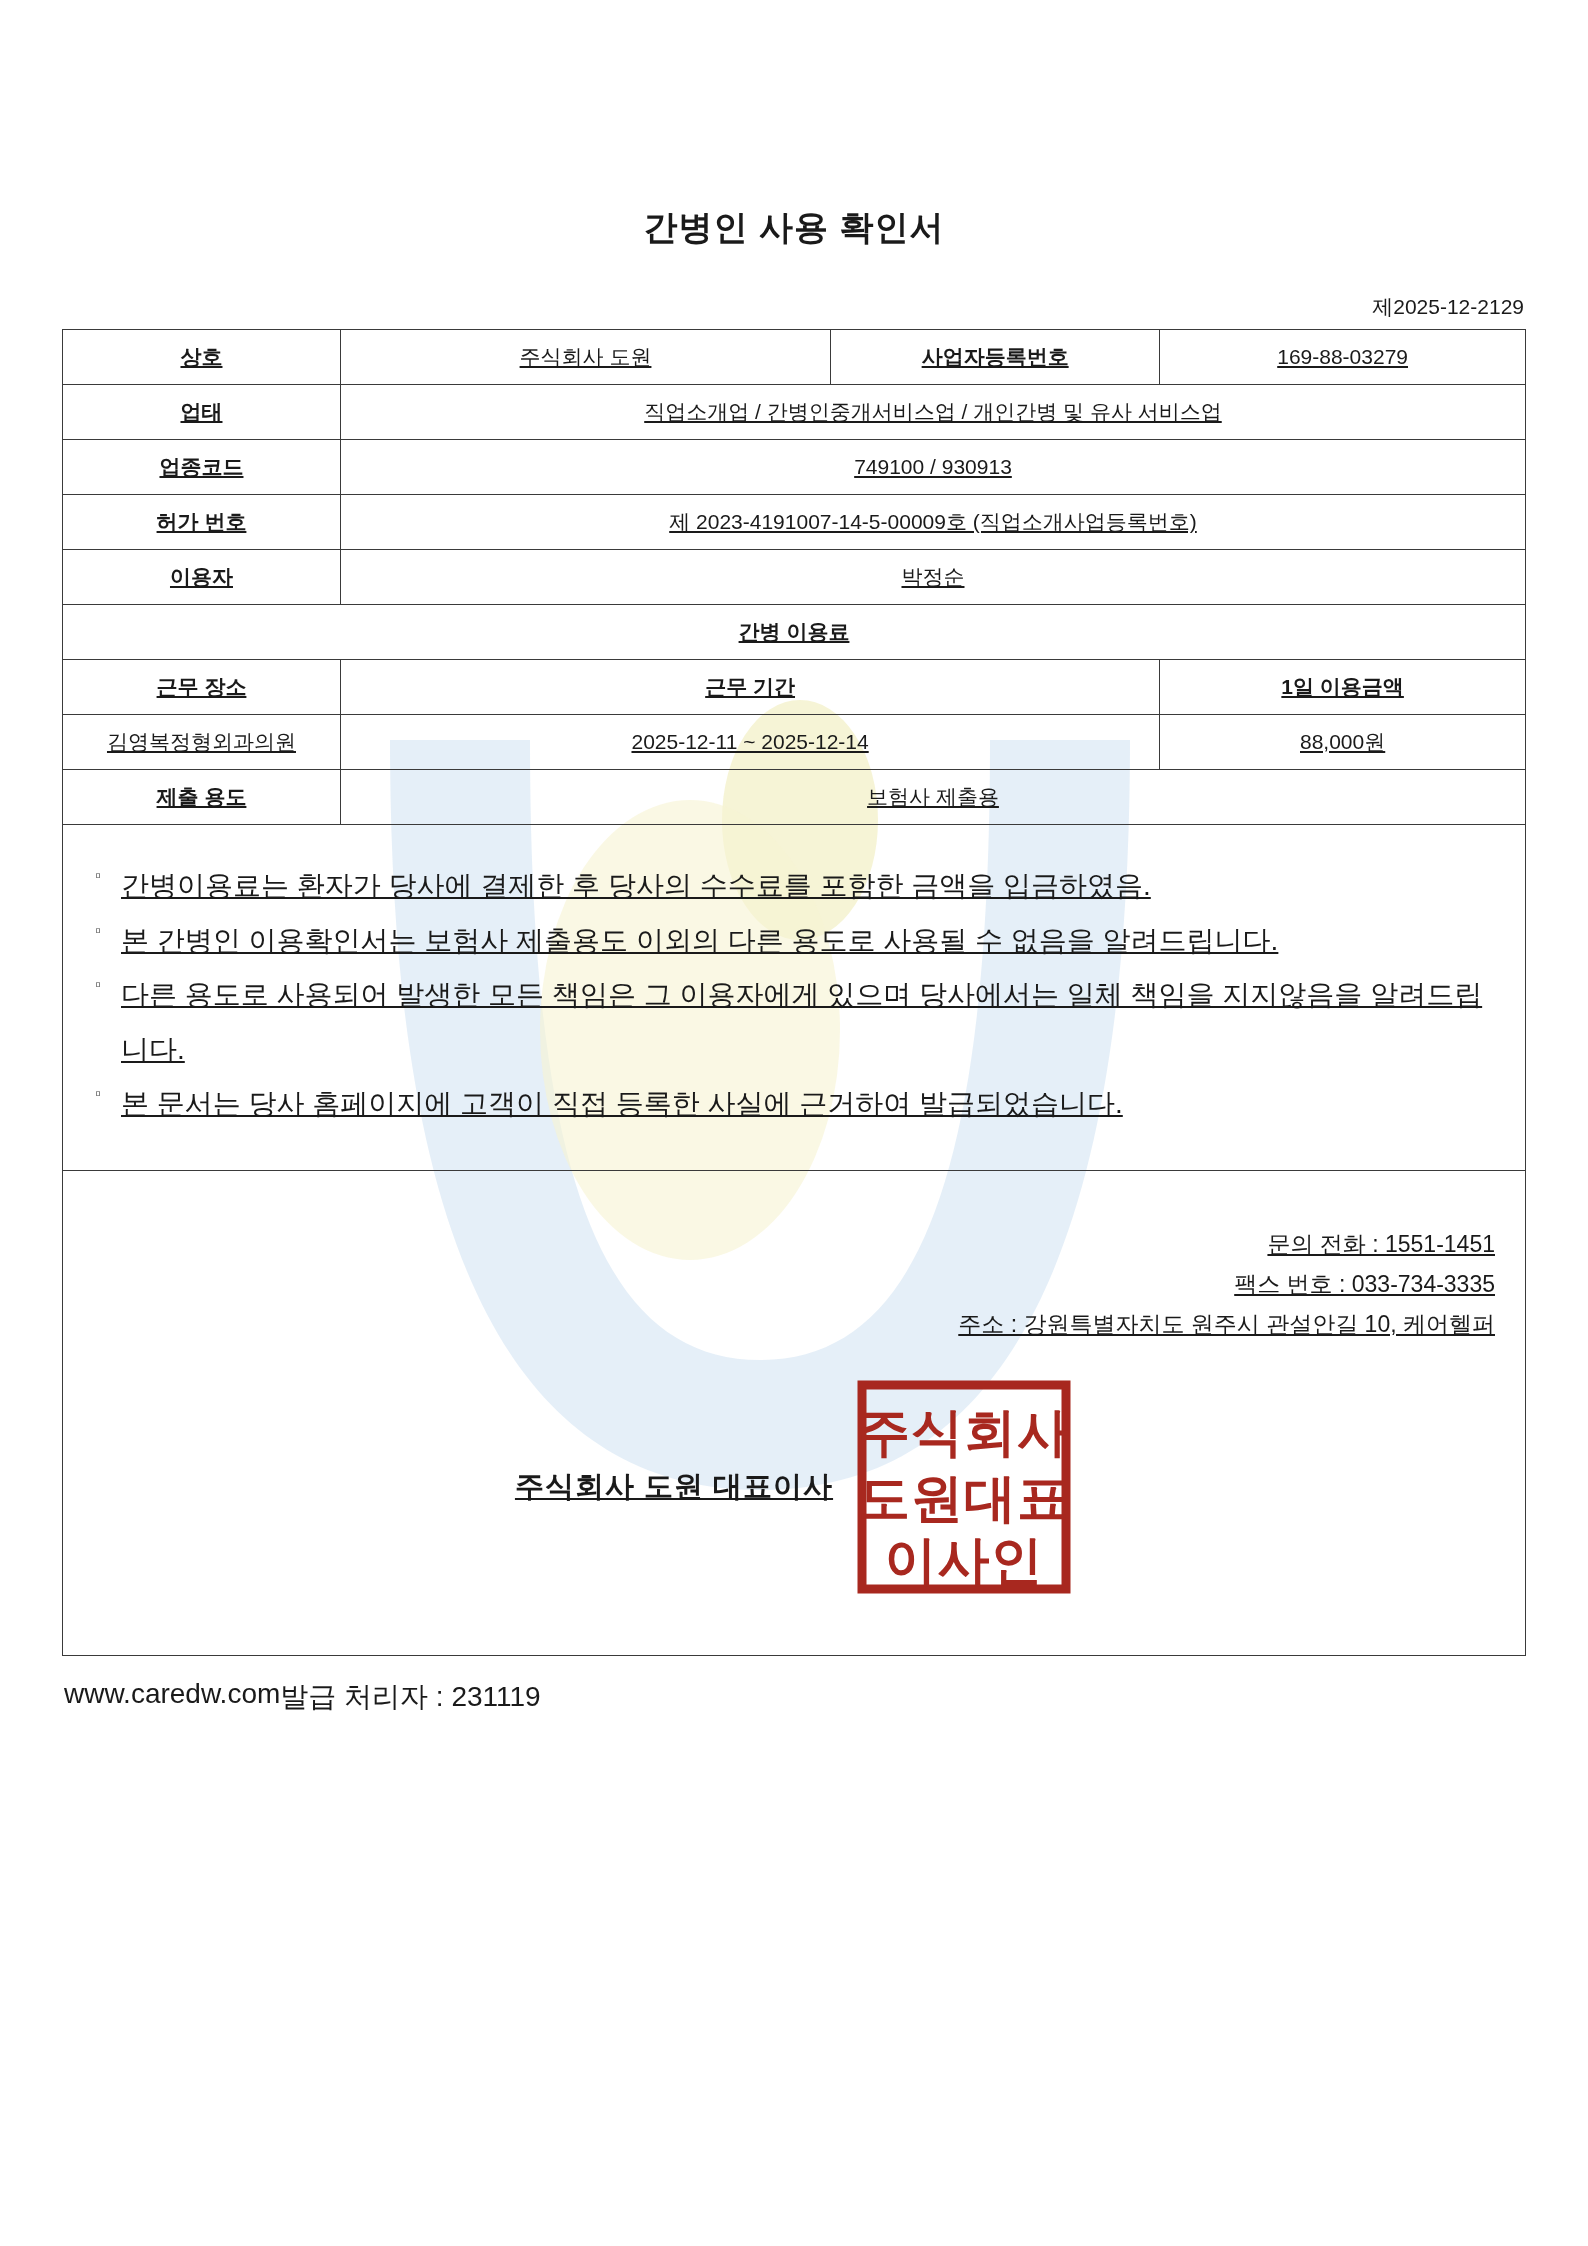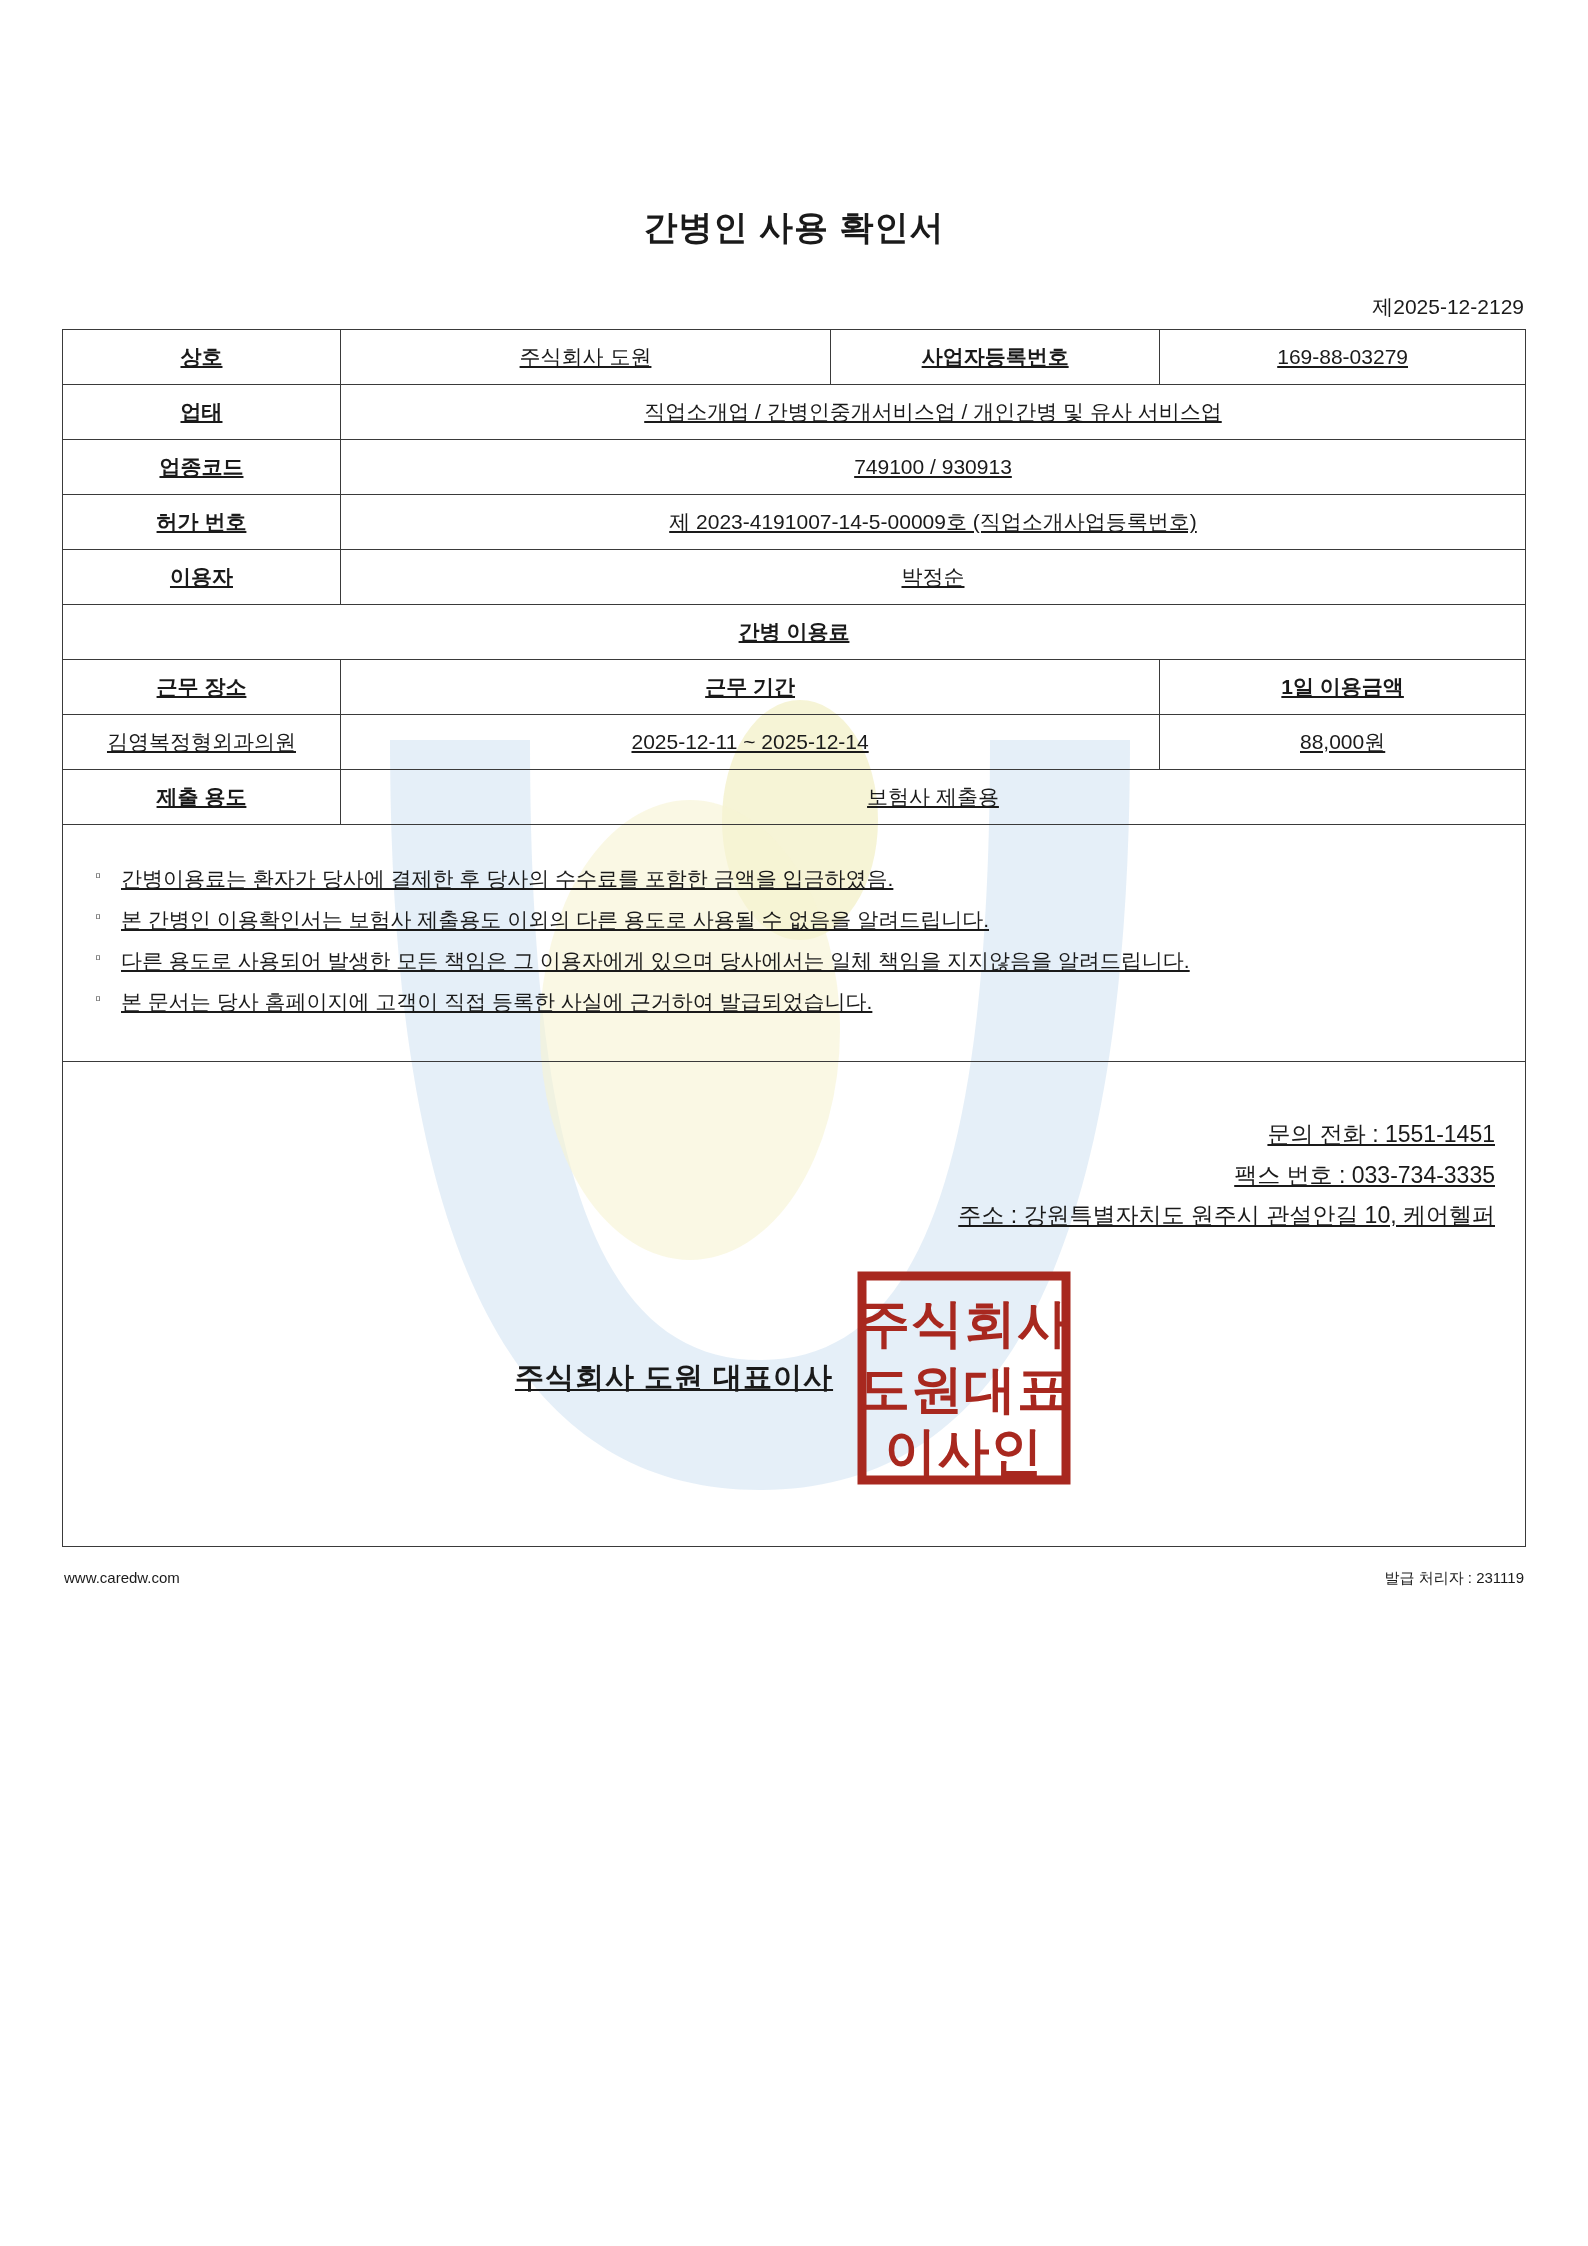--- a/index.html
+++ b/index.html
@@ -75,21 +75,21 @@
     padding: 34px 28px 38px 28px !important;
     text-align: left !important;
     vertical-align: top;
   }
   ul.notes {
     list-style: none;
     margin: 0;
     padding: 0;
   }
   ul.notes li {
-    font-size: 21px;
+    font-size: 28px;
     line-height: 1.95;
     padding-left: 30px;
     position: relative;
   }
   ul.notes li::before {
     content: "▫";
     position: absolute;
     left: 4px;
     top: 0;
     font-size: 17px;
@@ -122,24 +122,24 @@
   }
   .stamp {
     width: 218px;
     height: 218px;
     position: relative;
   }
   .page-footer {
     position: relative;
     z-index: 1;
     display: flex;
-    justify-content: space-between;
+    justify-content: flex-start;
     padding: 0 64px;
     margin-top: 22px;
-    font-size: 15px;
+    font-size: 28px;
   }
 </style>
 </head>
 <body>
 
 <div class="page">
 
   <svg class="watermark" viewBox="0 0 860 900" xmlns="http://www.w3.org/2000/svg">
     <path d="M60 40 C60 520, 170 790, 430 790 C690 790, 800 520, 800 40 L660 40 C660 470, 590 660, 430 660 C270 660, 200 470, 200 40 Z" fill="#dce9f5" opacity="0.75"></path>
     <ellipse cx="470" cy="120" rx="78" ry="120" fill="#f4f2cf" opacity="0.85"></ellipse>

